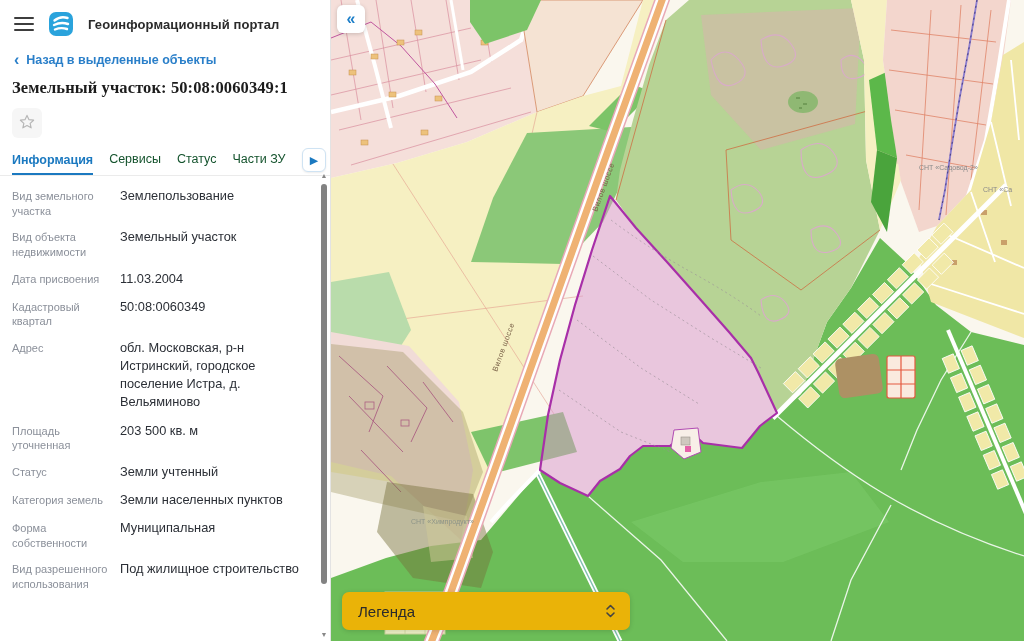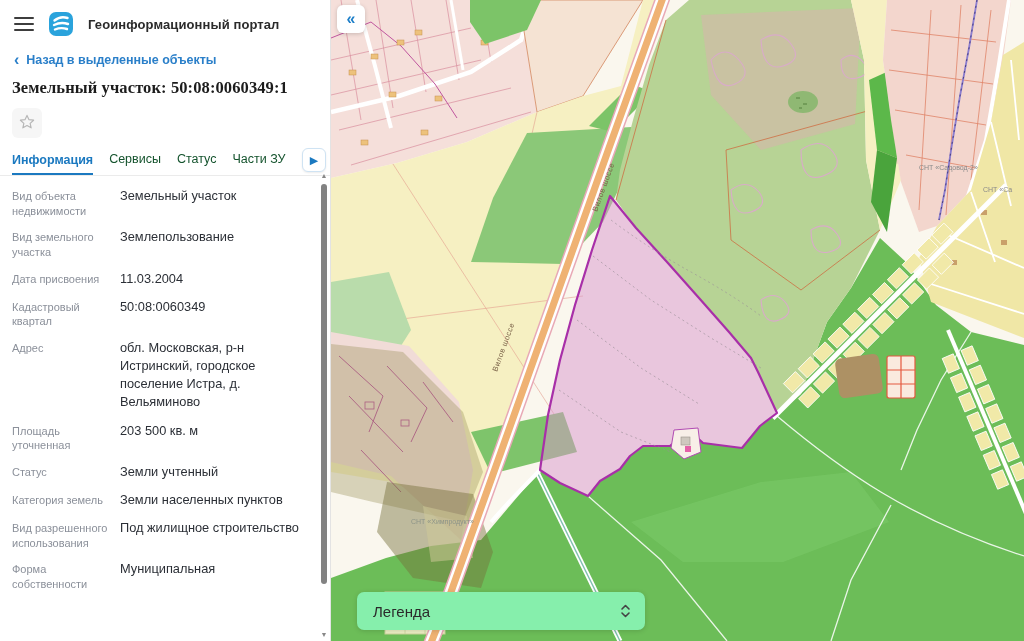--- a/index.html
+++ b/index.html
@@ -36,21 +36,21 @@
   .sb-arrow { position:absolute; left:0; width:10px; text-align:center; font-size:7px; color:#888; }
   .sb-up { top:2px; } .sb-down { bottom:3px; }
   .sb-thumb { position:absolute; top:14px; left:2px; width:6px; height:400px; background:#828282; border-radius:3px; }
 
   
   .map { position:relative; width:693px; height:641px; background:#faf7ee; overflow:hidden; }
   .map svg { display:block; }
 
   .collapse-btn { position:absolute; left:6px; top:5px; width:28px; height:28px; background:#fff; border:none; border-radius:6px; box-shadow:0 1px 4px rgba(0,0,0,.18); color:#1c7ec8; font-size:16px; font-weight:700; line-height:26px; cursor:pointer; }
 
-  .legend-btn { position:absolute; left:11px; bottom:11px; width:288px; height:38px; background:#86efac; border-radius:7px; box-shadow:0 1px 5px rgba(0,0,0,.15); display:flex; align-items:center; justify-content:space-between; padding:0 14px 0 16px; cursor:pointer;margin-left:15px; }
+  .legend-btn { position:absolute; left:11px; bottom:11px; width:288px; height:38px; background:#eab308; border-radius:7px; box-shadow:0 1px 5px rgba(0,0,0,.15); display:flex; align-items:center; justify-content:space-between; padding:0 14px 0 16px; cursor:pointer; }
   .legend-label { font-size:15px; color:#2b2b2b; }
 </style>
 </head>
 <body>
 
 <div class="app">
 
   <aside class="panel">
 
     <div class="panel-header">
@@ -89,28 +89,28 @@
       <div class="tab active">Информация</div>
       <div class="tab">Сервисы</div>
       <div class="tab">Статус</div>
       <div class="tab">Части ЗУ</div>
 
       <button class="tabs-more">▶</button>
     </div>
 
     <div class="fields">
       <div class="frow">
+          <div class="flabel">Вид земельного участка</div>
+          <div class="fvalue">Землепользование</div>
+        </div>
+      <div class="frow">
           <div class="flabel">Вид объекта недвижимости</div>
           <div class="fvalue">Земельный участок</div>
         </div>
       <div class="frow">
-          <div class="flabel">Вид земельного участка</div>
-          <div class="fvalue">Землепользование</div>
-        </div>
-      <div class="frow">
           <div class="flabel">Дата присвоения</div>
           <div class="fvalue">11.03.2004</div>
         </div>
       <div class="frow">
           <div class="flabel">Кадастровый квартал</div>
           <div class="fvalue">50:08:0060349</div>
         </div>
       <div class="frow">
           <div class="flabel">Адрес</div>
           <div class="fvalue">обл. Московская, р-н Истринский, городское поселение Истра, д. Вельяминово</div>
@@ -121,26 +121,26 @@
         </div>
       <div class="frow">
           <div class="flabel">Статус</div>
           <div class="fvalue">Земли учтенный</div>
         </div>
       <div class="frow">
           <div class="flabel">Категория земель</div>
           <div class="fvalue">Земли населенных пунктов</div>
         </div>
       <div class="frow">
+          <div class="flabel">Форма собственности</div>
+          <div class="fvalue">Муниципальная</div>
+        </div>
+      <div class="frow">
           <div class="flabel">Вид разрешенного использования</div>
           <div class="fvalue">Под жилищное строительство</div>
-        </div>
-      <div class="frow">
-          <div class="flabel">Форма собственности</div>
-          <div class="fvalue">Муниципальная</div>
         </div>
       <div class="frow"></div>
 
     </div>
 
     <div class="scrollbar">
       <div class="sb-arrow sb-up">▲</div>
       <div class="sb-thumb"></div>
       <div class="sb-arrow sb-down">▼</div>
     </div>

